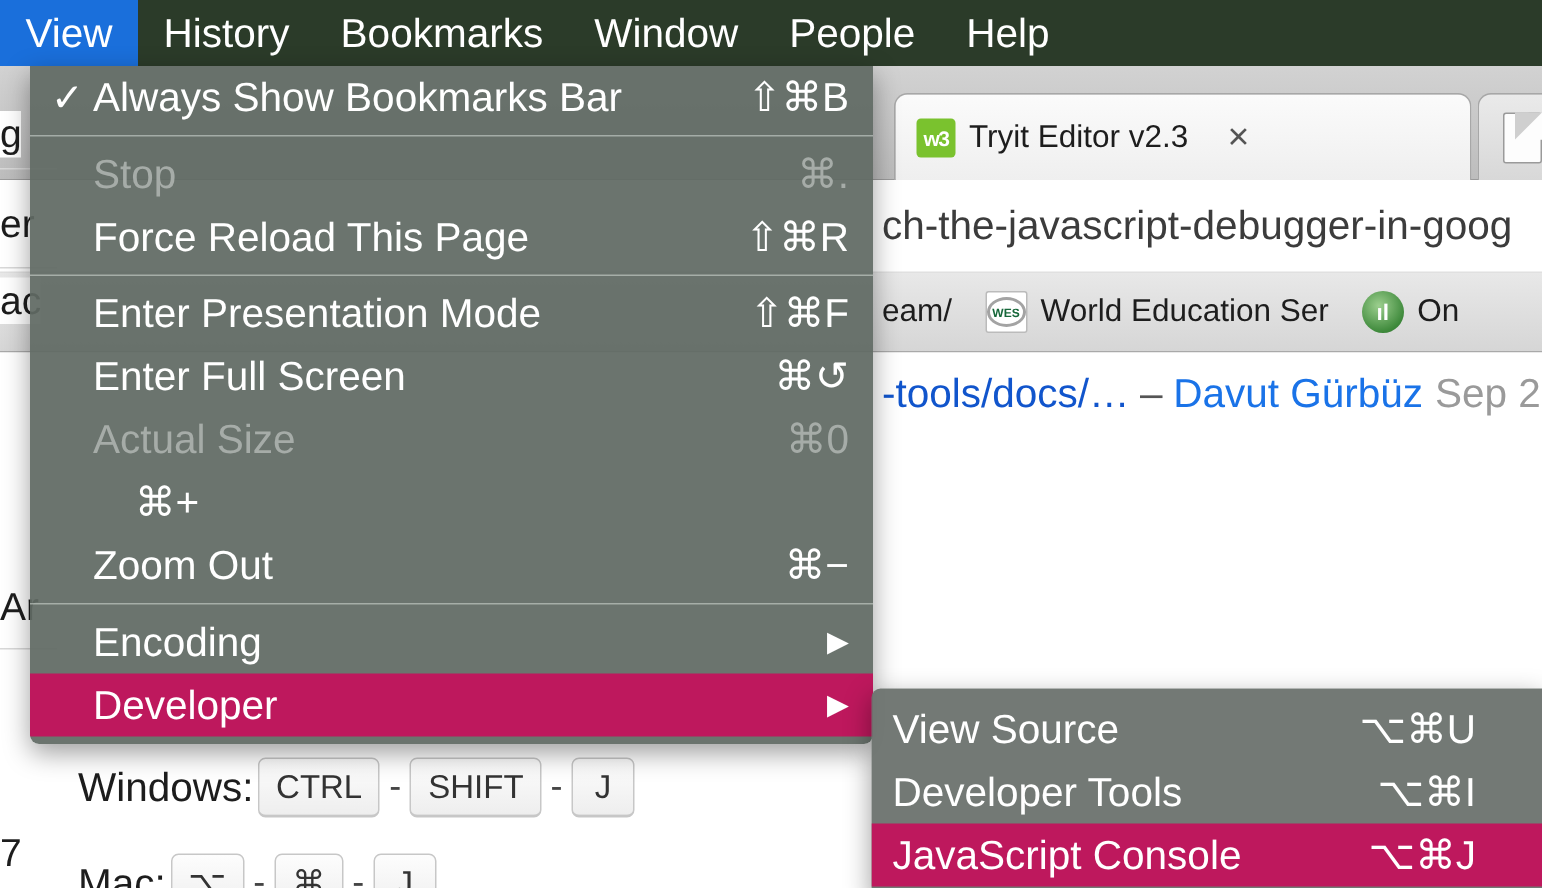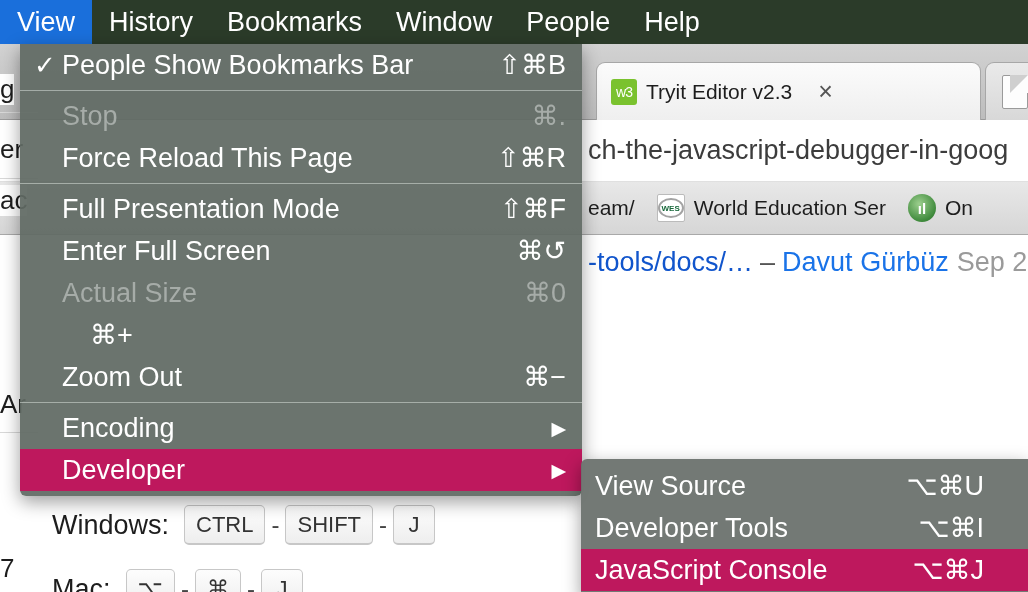--- a/index.html
+++ b/index.html
@@ -48,21 +48,21 @@
     align-items: center;
     padding: 0 14px;
   }
   .tab.active { background: linear-gradient(#fbfbfb, #efefef); }
   .tab-favicon {
     width: 26px; height: 26px;
     border-radius: 3px;
     background: #7ac22e;
     color: #ffffff;
     font-size: 14px;
-    font-weight: normal;
+    font-weight: bold;
     display: flex;
     align-items: center;
     justify-content: center;
     flex: none;
     margin-right: 9px;
     letter-spacing: -1px;
   }
   .tab-title {
     font-size: 21px;
     color: #1d1d1d;
@@ -188,21 +188,21 @@
   
   .kbrow {
     position: absolute;
     display: flex;
     align-items: center;
     white-space: nowrap;
   }
   .kbrow .kblabel {
     font-size: 27px;
     color: #1d1d1d;
-    margin-right: 12px;
+    margin-right: 0;
   }
   .kbkey {
     display: inline-flex;
     align-items: center;
     justify-content: center;
     min-width: 42px;
     height: 40px;
     padding: 0 11px;
     margin: 0 3px;
     font-size: 22px;
@@ -410,21 +410,21 @@
     </div>
     <div class="menubar-item">
       <span>Help</span>
     </div>
   </div>
 
   <div id="view-menu">
 
     <div class="menu-row">
       <span class="menu-check">✓</span>
-      <span class="menu-label">People Show Bookmarks Bar</span>
+      <span class="menu-label">Always Show Bookmarks Bar</span>
       <span class="menu-shortcut">⇧⌘B</span>
     </div>
 
     <div class="menu-sep"></div>
 
     <div class="menu-row disabled">
       <span class="menu-check"></span>
       <span class="menu-label">Stop</span>
       <span class="menu-shortcut">⌘.</span>
     </div>
@@ -432,21 +432,21 @@
     <div class="menu-row">
       <span class="menu-check"></span>
       <span class="menu-label">Force Reload This Page</span>
       <span class="menu-shortcut">⇧⌘R</span>
     </div>
 
     <div class="menu-sep"></div>
 
     <div class="menu-row">
       <span class="menu-check"></span>
-      <span class="menu-label">Full Presentation Mode</span>
+      <span class="menu-label">Enter Presentation Mode</span>
       <span class="menu-shortcut">⇧⌘F</span>
     </div>
 
     <div class="menu-row">
       <span class="menu-check"></span>
       <span class="menu-label">Enter Full Screen</span>
       <span class="menu-shortcut">⌘↺</span>
     </div>
 
     <div class="menu-row disabled">

